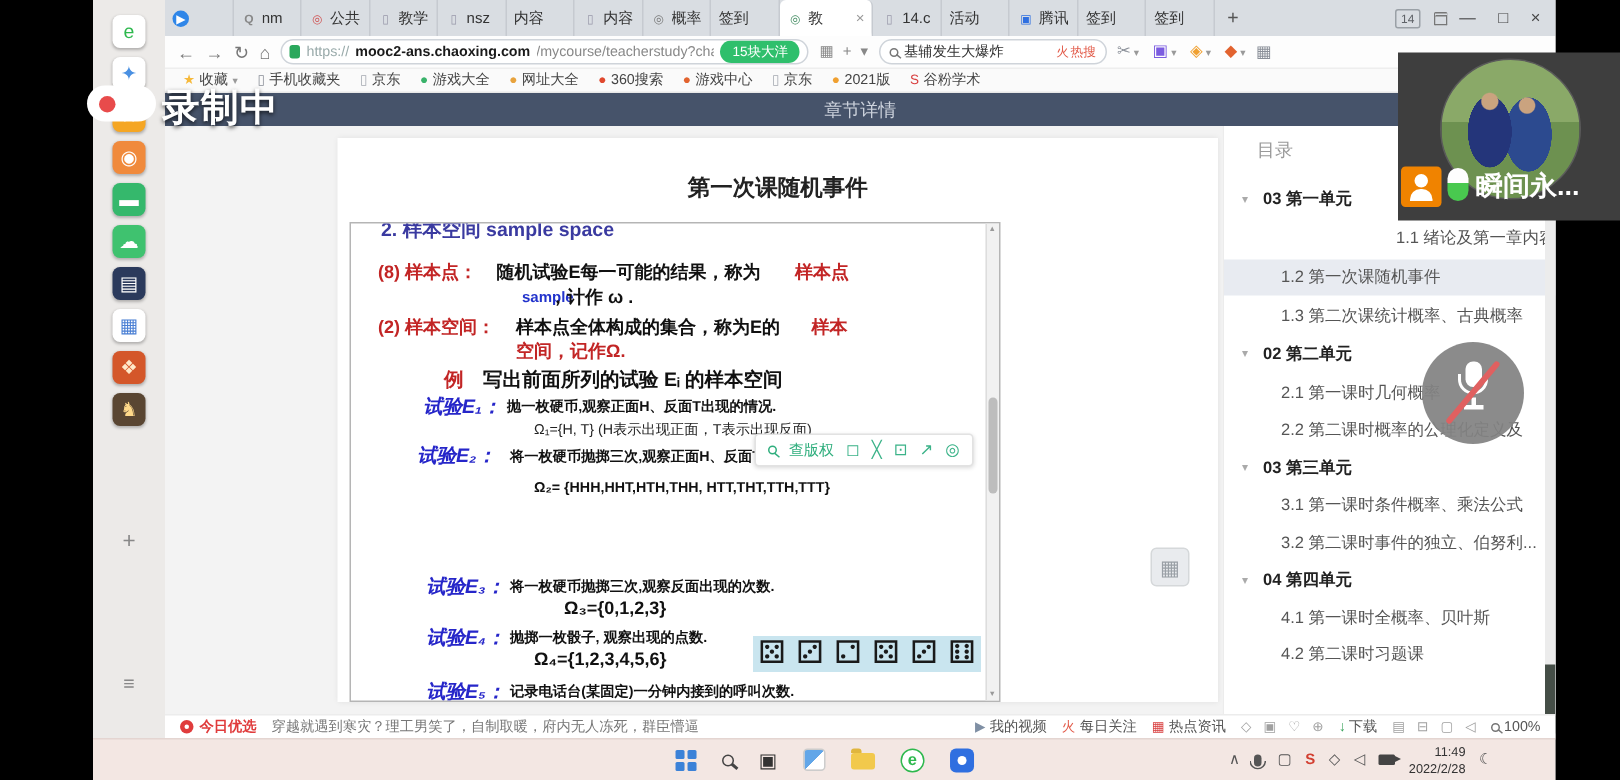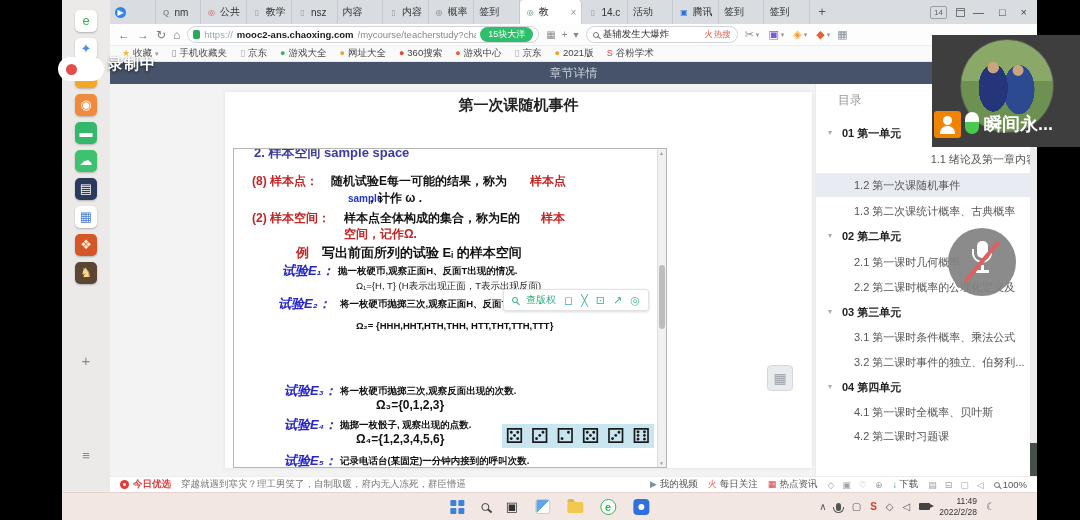--- a/index.html
+++ b/index.html
@@ -57,21 +57,21 @@
           display:flex;align-items:center;gap:13px;padding:0 12px;font-size:9.5px;color:#444;white-space:nowrap;overflow:hidden;}
   .fav{display:flex;align-items:center;gap:3px;}
   .f-ic{font-size:9px;line-height:1;} .f-ic:empty{display:none;}
   .f-caret{color:#999;font-size:7px;} .f-caret:empty{display:none;}
   
   #pagehead{position:absolute;left:0;top:62px;width:927px;height:22px;background:#46536a;color:#cdd3dd;
             font-size:12px;text-align:center;line-height:22px;}
   
   #content{position:absolute;left:0;top:84px;width:927px;height:392px;background:#f3f3f3;}
   #card{position:absolute;left:115px;top:8px;width:587px;height:376px;background:#fff;box-shadow:0 0 4px rgba(0,0,0,.08);}
-  #card .lesson-title{text-align:center;padding-top:4px;font-size:15px;font-weight:bold;color:#222;}
+  #card .lesson-title{text-align:center;padding-top:24px;font-size:15px;font-weight:bold;color:#222;}
   #viewer{position:absolute;left:8px;top:56px;width:434px;height:320px;border:1px solid #b5b5b5;background:#fff;overflow:hidden;}
   .seg{position:absolute;white-space:nowrap;}
   .navy{color:#3a3aa0;font-weight:bold;font-size:13px;}
   .redB{color:#c22525;font-weight:bold;font-size:12px;}
   .redB13{color:#c22525;font-weight:bold;font-size:13px;}
   .darkB{color:#111;font-weight:bold;font-size:12px;}
   .darkB13{color:#111;font-weight:bold;font-size:13px;}
   .darkSB{color:#111;font-weight:bold;font-size:9.5px;}
   .darkS{color:#222;font-size:9.5px;}
   .omega{color:#111;font-weight:bold;font-size:12px;}
@@ -158,21 +158,21 @@
   
   #mutemic{position:absolute;left:948px;top:228px;width:68px;height:68px;border-radius:50%;background:rgba(130,130,130,.93);z-index:15;}
   .mm-body{position:absolute;left:29px;top:13px;width:11px;height:17px;background:#fff;border-radius:5px;}
   .mm-arc{position:absolute;left:24px;top:21px;width:20px;height:14px;border:2.5px solid #fff;border-top:none;border-radius:0 0 11px 11px;}
   .mm-stem{position:absolute;left:33px;top:37px;width:2.5px;height:5px;background:#fff;}
   .mm-base{position:absolute;left:28px;top:42px;width:13px;height:2.5px;background:#fff;}
   .mm-slash{position:absolute;left:32px;top:7px;width:3.5px;height:53px;background:#e06060;transform:rotate(40deg);border-radius:2px;}
   
   #recpill{position:absolute;left:58px;top:57px;width:46px;height:24px;background:#fff;border-radius:13px;z-index:25;}
   #recpill::after{content:"";position:absolute;left:8px;top:7px;width:11px;height:11px;border-radius:50%;background:#e84b4b;}
-  #reclabel{position:absolute;left:108px;top:55px;color:#fff;font-size:15px;font-weight:bold;z-index:25;
+  #reclabel{position:absolute;left:108px;top:55px;color:#fff;font-size:25px;font-weight:bold;z-index:25;
             text-shadow:0 1px 3px rgba(0,0,0,.7);letter-spacing:1px;}
 </style>
 </head>
 <body>
 
 <div id="stage">
   <div id="display">
 
     <div id="dock">
       <div class="icons">
@@ -487,21 +487,21 @@
         </div>
 
         <div id="gridwidget">▦</div>
 
         <div id="sidebar">
           <div class="sb-title">目录</div>
           <div>
 
               <div class="sb-item unit" style="top: 37px;">
                 <span class="arrow"></span>
-                <span>01 第一单元</span>
+                <span>03 第一单元</span>
               </div>
 
               <div class="sb-item lesson" style="top: 63px; text-align: right;">
                 
                 <span>1.1 绪论及第一章内容</span>
               </div>
 
               <div class="sb-item lesson selected" style="top: 89px;">
                 
                 <span>1.2 第一次课随机事件</span>

